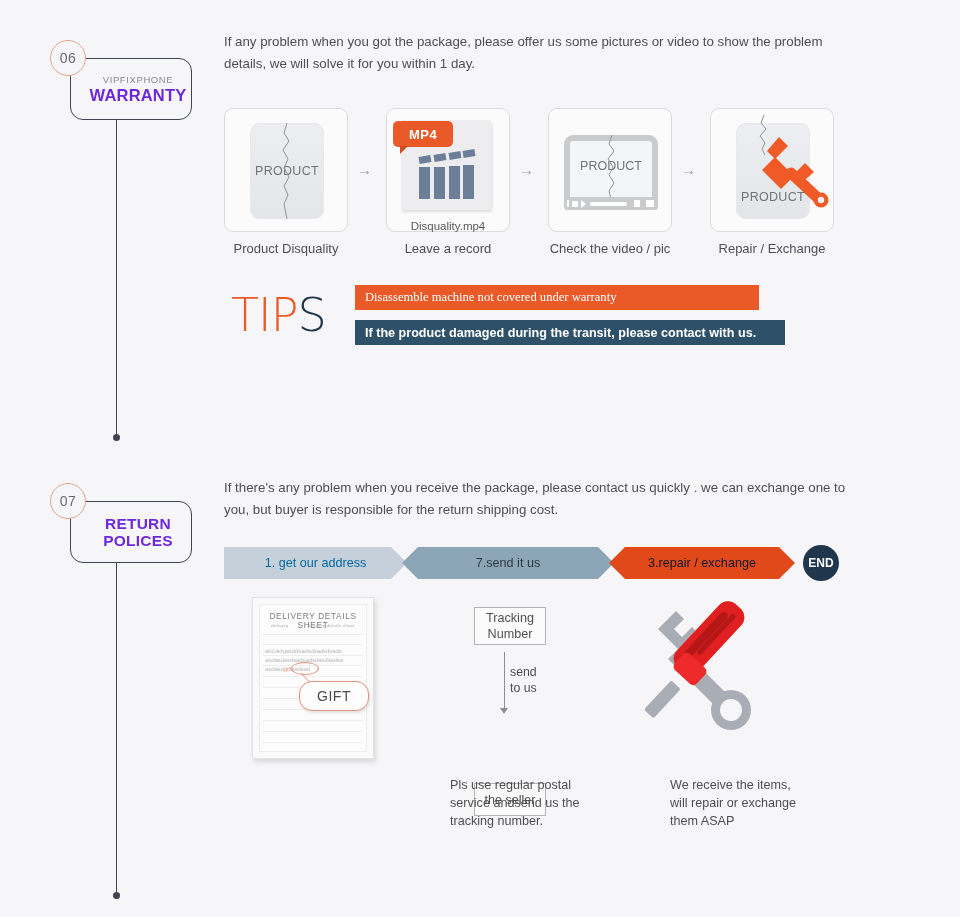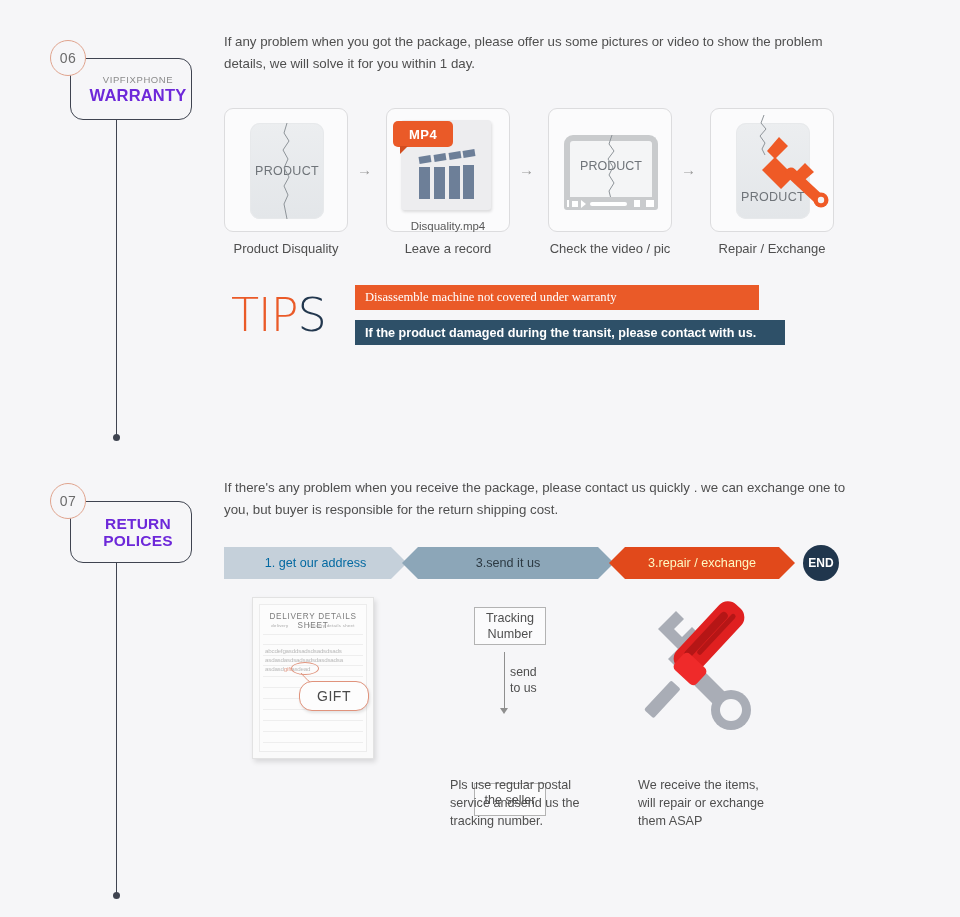--- a/index.html
+++ b/index.html
@@ -169,21 +169,21 @@
   }
   .chev.c1 {
     background: #c5d0da; color: #0369a1;
     clip-path: polygon(0 0, calc(100% - 16px) 0, 100% 50%, calc(100% - 16px) 100%, 0 100%);
   }
   .chev.c2 {
     background: #8ca6b8; color: #2c3942;
     clip-path: polygon(0 0, calc(100% - 16px) 0, 100% 50%, calc(100% - 16px) 100%, 16px 100%, 0 50%, 16px 0);
   }
   .chev.c3 {
-    background: #e1491b; color: #fef9c3;
+    background: #e1491b; color: #0f172a;
     clip-path: polygon(0 0, calc(100% - 16px) 0, 100% 50%, calc(100% - 16px) 100%, 16px 100%, 0 50%, 16px 0);
   }
   .end-circle {
     position: absolute; width: 36px; height: 36px; border-radius: 50%;
     background: #20364d; color: #fff; font-size: 12px; font-weight: bold;
     display: flex; align-items: center; justify-content: center;
   }
 
   
   .sheet {
@@ -358,21 +358,21 @@
   </div>
 
   <div class="para" style="left:224px; top:477px; width:640px;">If there's any problem when you receive the package, please contact us quickly . we can exchange one to you, but buyer is responsible for the return shipping cost.</div>
 
   <div class="timeline" style="left:116px; top:546px; height:350px;">
     <div class="tl-dot top"></div>
     <div class="tl-dot bottom"></div>
   </div>
 
   <div class="chev c1" style="left:224px; top:547px; width:183px;">1. get our address</div>
-  <div class="chev c2" style="left:402px; top:547px; width:212px;">3.send it us</div>
+  <div class="chev c2" style="left:402px; top:547px; width:212px;">7.send it us</div>
   <div class="chev c3" style="left:609px; top:547px; width:186px;">3.repair / exchange</div>
   <div class="end-circle" style="left:803px; top:545px;">END</div>
 
   <div class="sheet" style="left:252px; top:597px; width:122px; height:162px;">
     <div class="sheet-inner"></div>
     <div class="sheet-title">DELIVERY DETAILS SHEET</div>
     <div class="sheet-sub">
       <span>delivery</span>
       <span>delivery details sheet</span>
     </div>
@@ -428,19 +428,19 @@
       <rect x="39" y="57" width="30" height="22" rx="5" transform="rotate(43 54 68)" fill="#ef2a2a"></rect>
       <rect x="20" y="78" width="13" height="40" rx="2" transform="rotate(43 26 98)" fill="#a9adb6"></rect>
     </g>
   </svg>
 
   <div class="cap" style="left:450px; top:776px;">
     <div>Pls use regular postal</div>
     <div>service andsend us the</div>
     <div>tracking number.</div>
   </div>
-  <div class="cap" style="left:638px; top:776px;">
+  <div class="cap" style="left:670px; top:776px;">
     <div>We receive the items,</div>
     <div>will repair or exchange</div>
     <div>them ASAP</div>
   </div>
 
 </div>
 
 </body></html>

